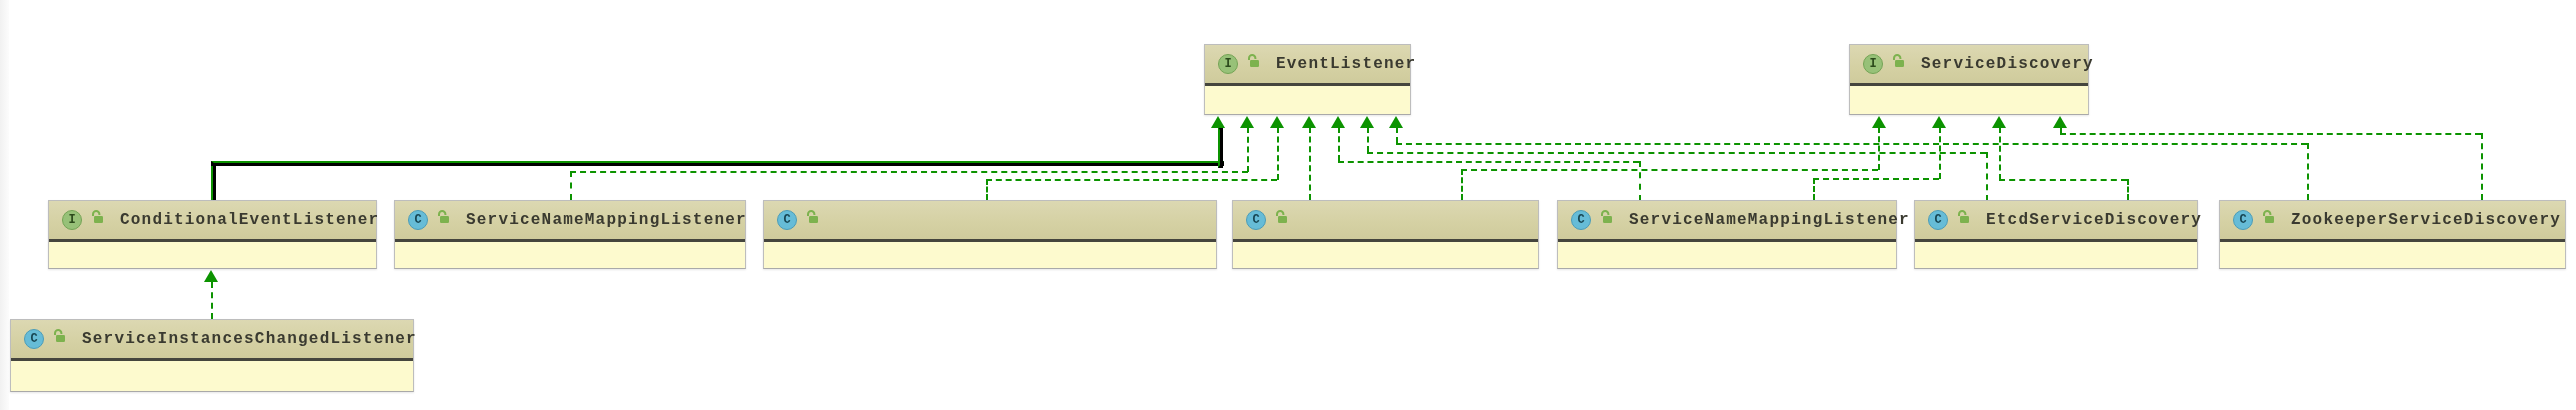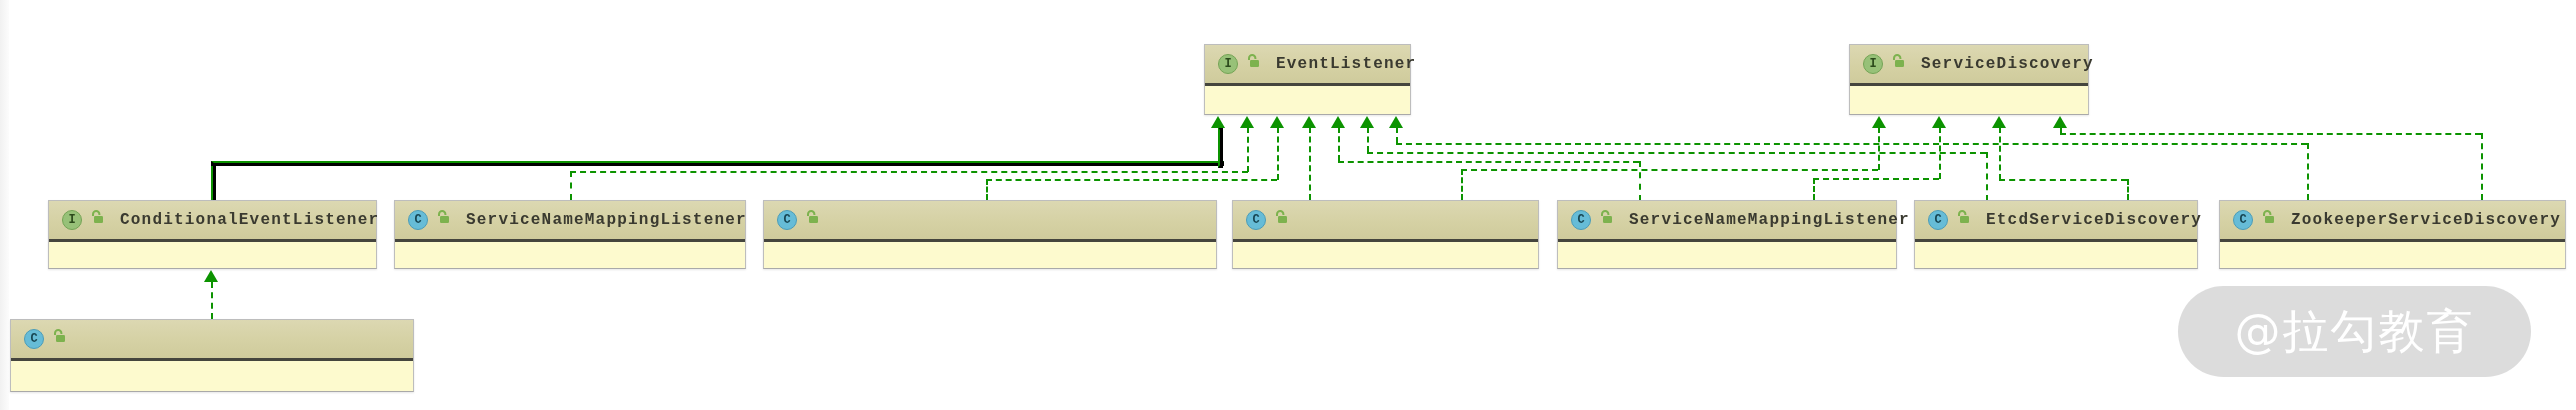--- a/index.html
+++ b/index.html
@@ -218,21 +218,19 @@
     <div class="node-body"></div>
   </div>
 
   <div class="uml-node" style="left:10px;top:319px;width:404px;height:73px;">
     <div class="node-header">
       <span class="icon-circle icon-class">C</span>
       <span class="lock-icon"><svg width="16" height="16" viewBox="0 0 16 16">
             <path d="M4 7 V5.2 A3.2 3.2 0 0 1 10.4 5.2 V6" stroke="#7db24e" stroke-width="2" fill="none"></path>
             <rect x="5" y="7" width="9" height="7" rx="1.2" fill="#7db24e"></rect>
           </svg></span>
-    </div>
-    <div class="node-body"></div>
-  </div>
-
-  <div class="watermark">
-    <span>@拉勾教育</span>
-  </div>
+      <span class="node-title">ServiceInstancesChangedListener</span>
+    </div>
+    <div class="node-body"></div>
+  </div>
+
 </div>
 
 
 </body></html>

